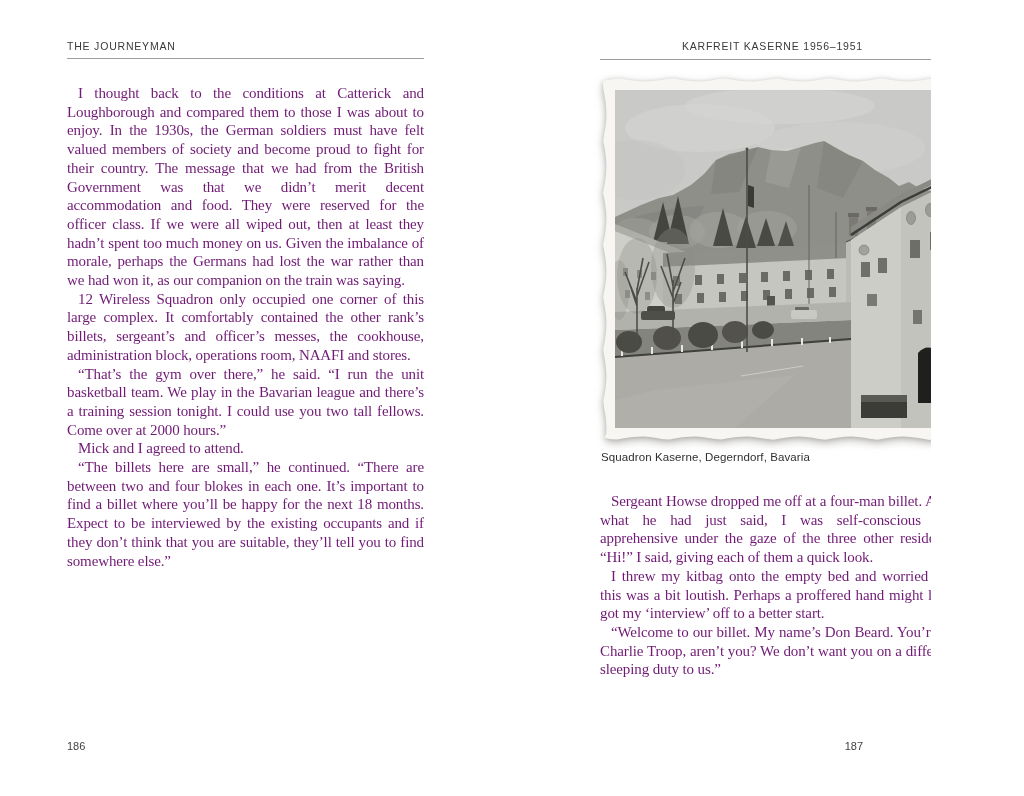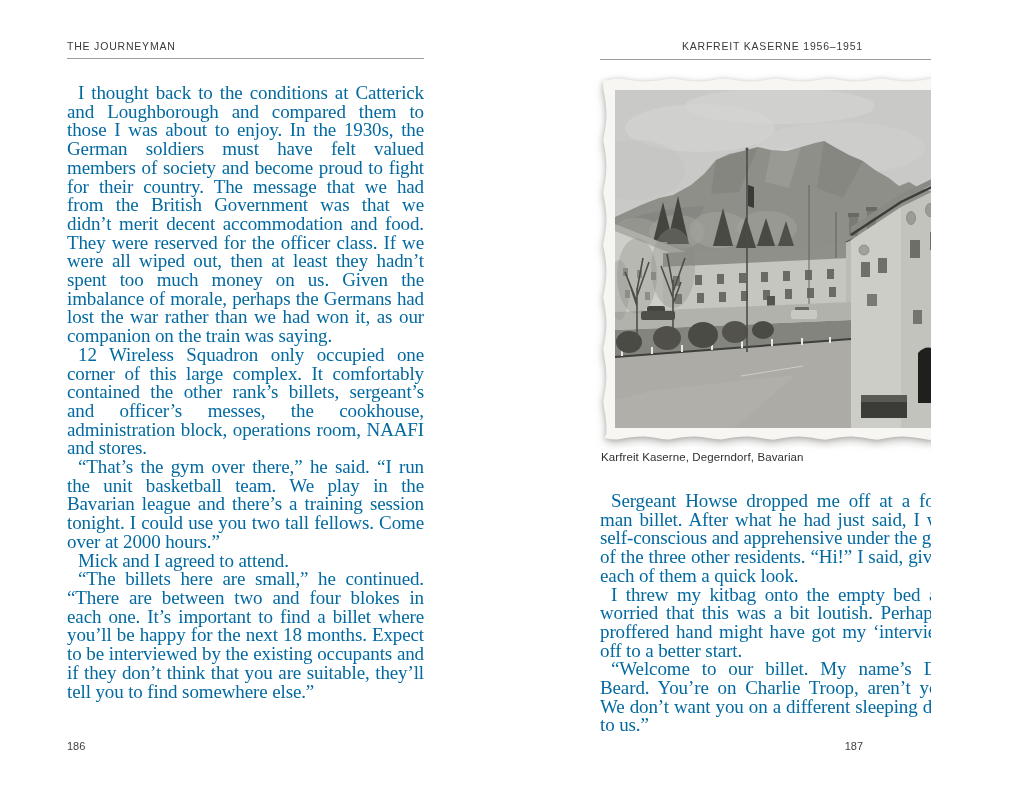--- a/index.html
+++ b/index.html
@@ -7,22 +7,22 @@
           font-family:"Liberation Serif", serif;color:#1d1d1b;}
   
   .running-head{position:absolute;top:40px;font-family:"Liberation Sans",sans-serif;
                 font-size:10.5px;letter-spacing:.8px;color:#3a3a3a;white-space:nowrap;}
   .head-left{left:67px;}
   .head-right{right:68px;text-align:right;}
   .rule{position:absolute;height:1px;background:#9d9d9d;}
   .rule-left{left:67px;width:357px;top:58px;}
   .rule-right{left:600px;width:356px;top:59px;}
   
-  .body-text{position:absolute;width:357px;font-size:19px;line-height:18.7px;
-             text-align:justify;letter-spacing:-0.12px;color:#0369a1;}
+  .body-text{position:absolute;width:357px;font-size:15px;line-height:18.7px;
+             text-align:justify;letter-spacing:-0.12px;color:#701a75;}
   .body-text p{margin:0;text-indent:11px;}
   .text-left{left:67px;top:84px;}
   .text-right{left:600px;top:492px;width:356px;}
   
   .folio{position:absolute;top:740px;font-family:"Liberation Sans",sans-serif;
          font-size:11px;color:#3f3f3f;}
   .folio-left{left:67px;}
   .folio-right{right:68px;}
   
   .photo-wrap{position:absolute;left:603px;top:78px;width:359px;height:362px;
@@ -197,21 +197,21 @@
         </g>
 
         <g>
           <line x1="132" y1="60" x2="132" y2="262" stroke="#4c4c48" stroke-width="1.6"></line>
           <circle cx="132" cy="59" r="1.5" fill="#4c4c48"></circle>
           <polygon fill="#3a3a36" points="133,95 139,97 139,118 133,116"></polygon>
         </g>
       </svg>
     </div>
   </div>
-  <div class="caption">Karfreit Kaserne, Degerndorf, Bavarian</div>
+  <div class="caption">Squadron Kaserne, Degerndorf, Bavaria</div>
 
   <div class="body-text text-right">
       <p>Sergeant Howse dropped me off at a four-man billet. After what he had just said, I was self-conscious and apprehensive under the gaze of the three other residents. “Hi!” I said, giving each of them a quick look.</p>
       <p>I threw my kitbag onto the empty bed and worried that this was a bit loutish. Perhaps a proffered hand might have got my ‘interview’ off to a better start.</p>
       <p>“Welcome to our billet. My name’s Don Beard. You’re on Charlie Troop, aren’t you? We don’t want you on a different sleeping duty to us.”</p>
     </div>
   <div class="folio folio-right">187</div>
 
 </div>
 

